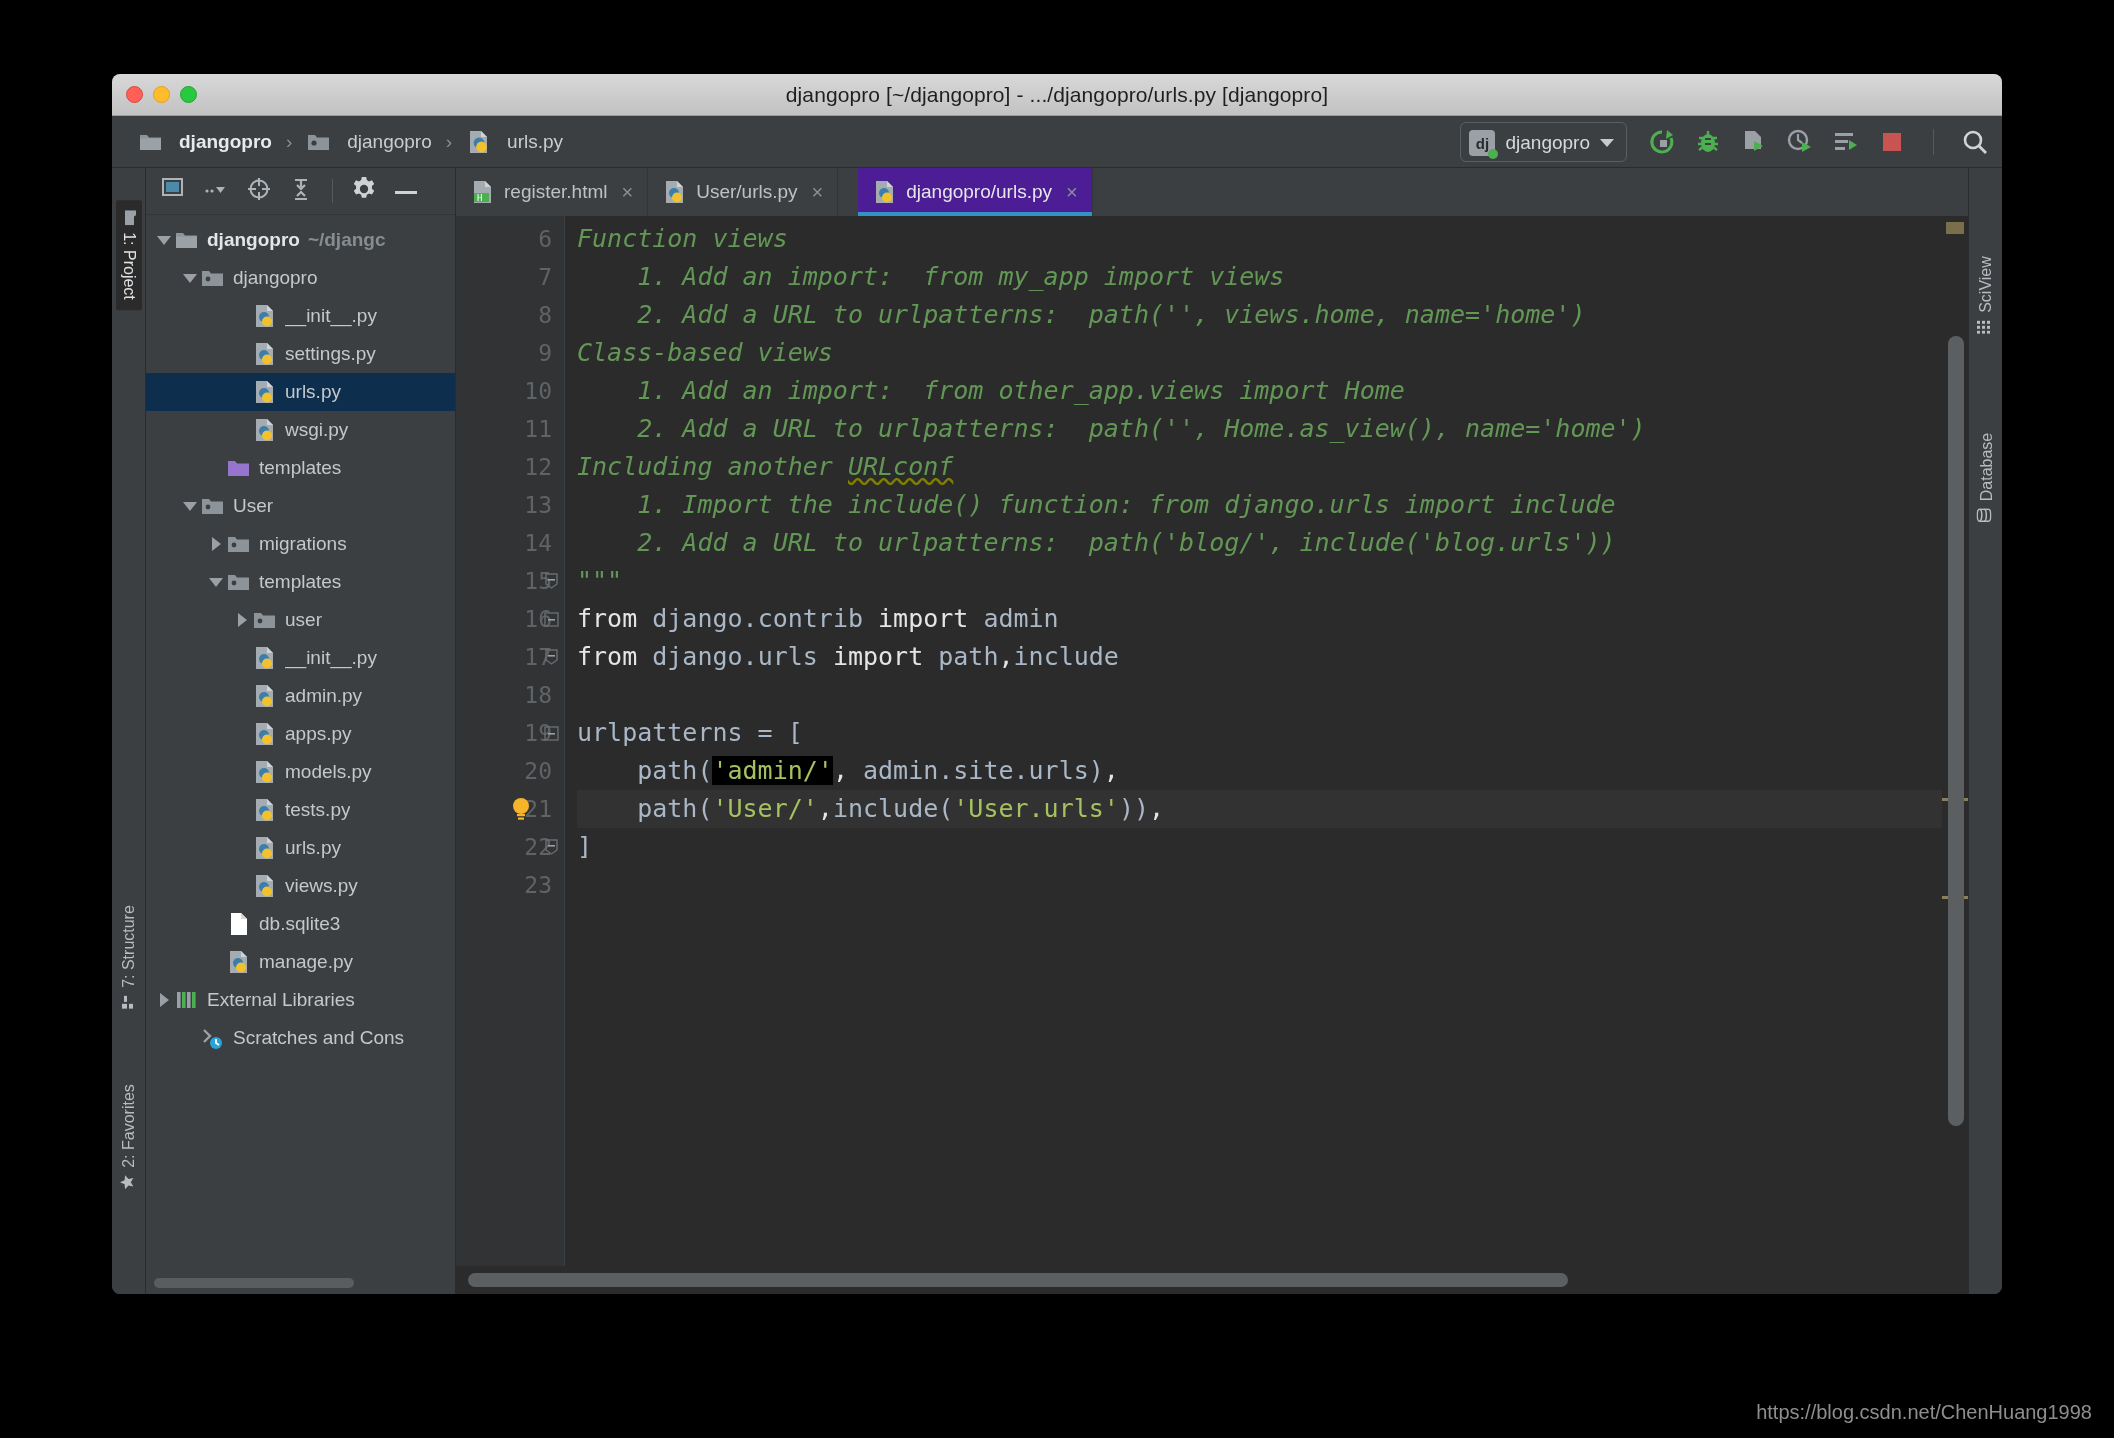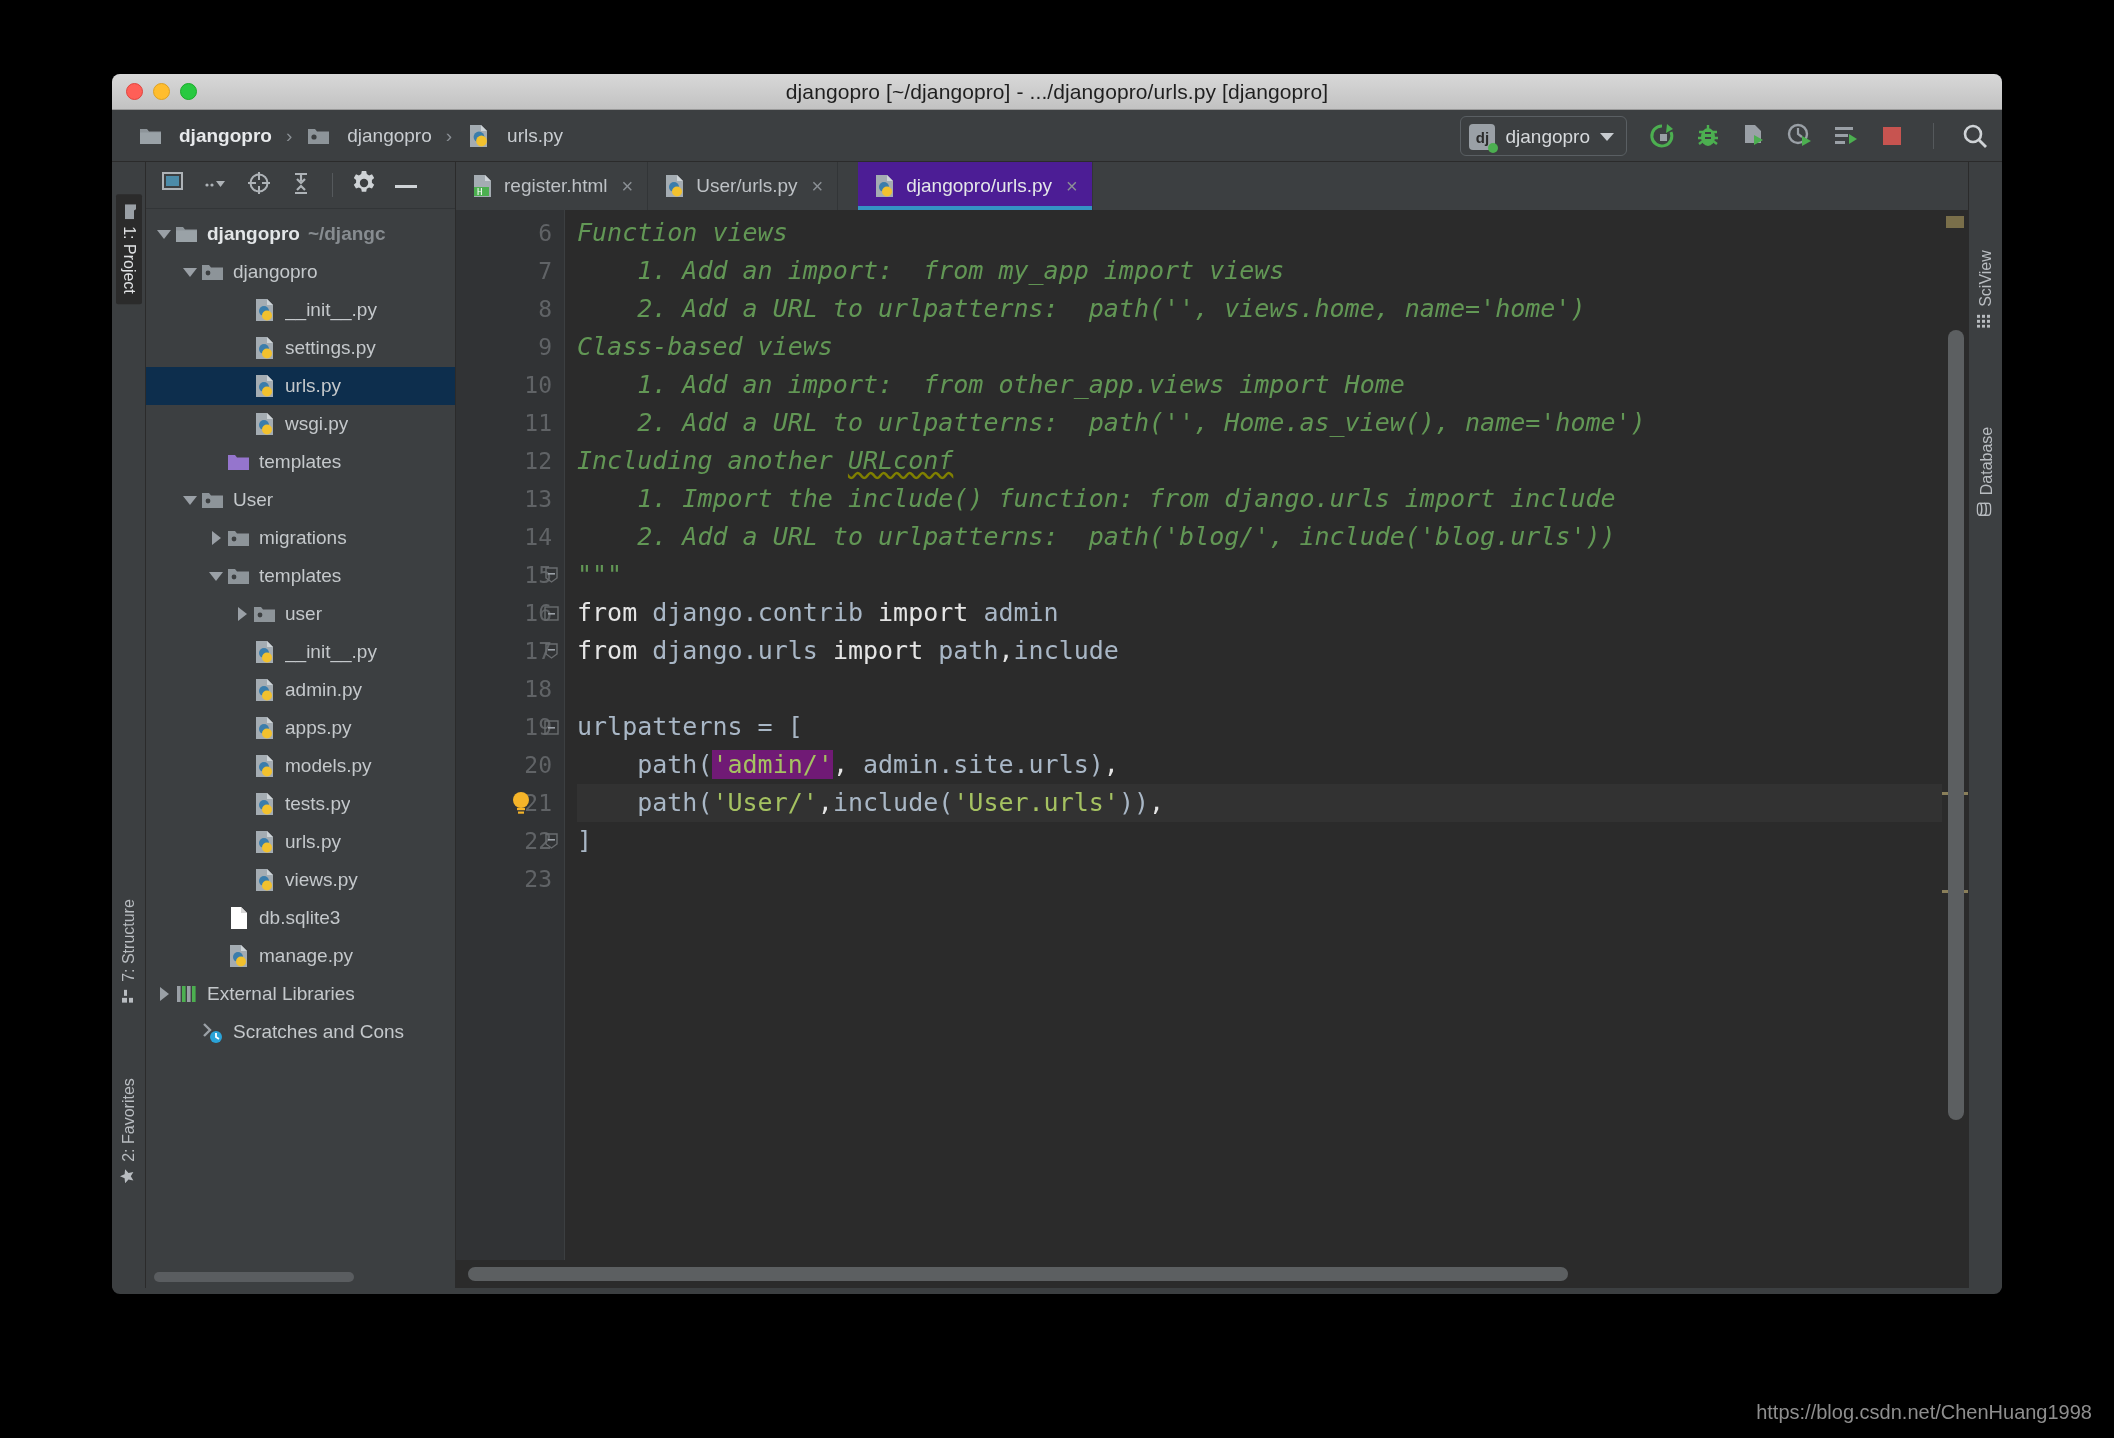--- a/index.html
+++ b/index.html
@@ -14,21 +14,21 @@
   
   .window {
     position: absolute; left: 112px; top: 74px;
     width: 1890px; height: 1220px;
     background: #3c3f41;
     border-radius: 8px;
     overflow: hidden;
     box-shadow: 0 8px 36px rgba(0,0,0,.7);
   }
   .titlebar {
-    height: 36px;
+    height: 42px;
     background: linear-gradient(#d8d8d8, #c2c2c2);
     border-bottom: 1px solid #9a9a9a;
     display: flex; align-items: center;
     position: relative;
   }
   .traffic { display:flex; gap:10px; margin-left: 14px; }
   .dot { width: 17px; height: 17px; border-radius: 50%; }
   .dot.red { background:#ff5f57; border:1px solid #e0443e; }
   .dot.yellow { background:#ffbd2e; border:1px solid #dea123; }
   .dot.green { background:#28c940; border:1px solid #1aab29; }
@@ -130,21 +130,21 @@
     flex:1 1 auto; position:relative; overflow:hidden;
     font-family:"DejaVu Sans Mono", monospace; font-size:25px;
     padding-top:4px; padding-left:12px; color:#a9b7c6;
     border-left:1px solid #3c3f41;
   }
   .cline { height:38px; line-height:38px; white-space:pre; }
   .cline.hl { background:#323232; }
   .doc { color:#629755; font-style:italic; }
   .kw { color:#e5e5e5; }
   .str { color:#a5c261; }
-  .str-hl { background:#701a75; }
+  .str-hl { background:#000000; }
   .pln { color:#a9b7c6; }
   .squiggle { text-decoration: underline wavy #808000; text-decoration-skip-ink: none; }
 
   .markerbar {
     width:26px; flex:0 0 26px; background:#2b2b2b; position:relative;
   }
   .mchip { position:absolute; right:4px; width:18px; height:12px; background:#7a6f4a; }
   .vsb { position:absolute; right:4px; width:16px; border-radius:8px; background:#5c5f61; }
   .mstripe { position:absolute; left:0; width:26px; height:3px; background:#8a7f5a; }
 

